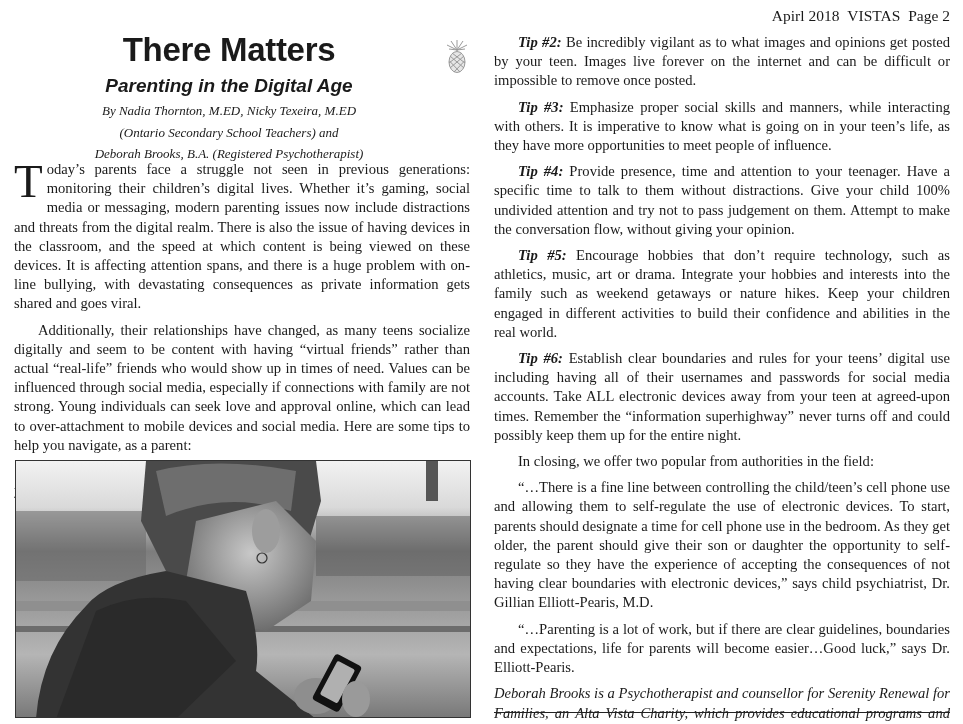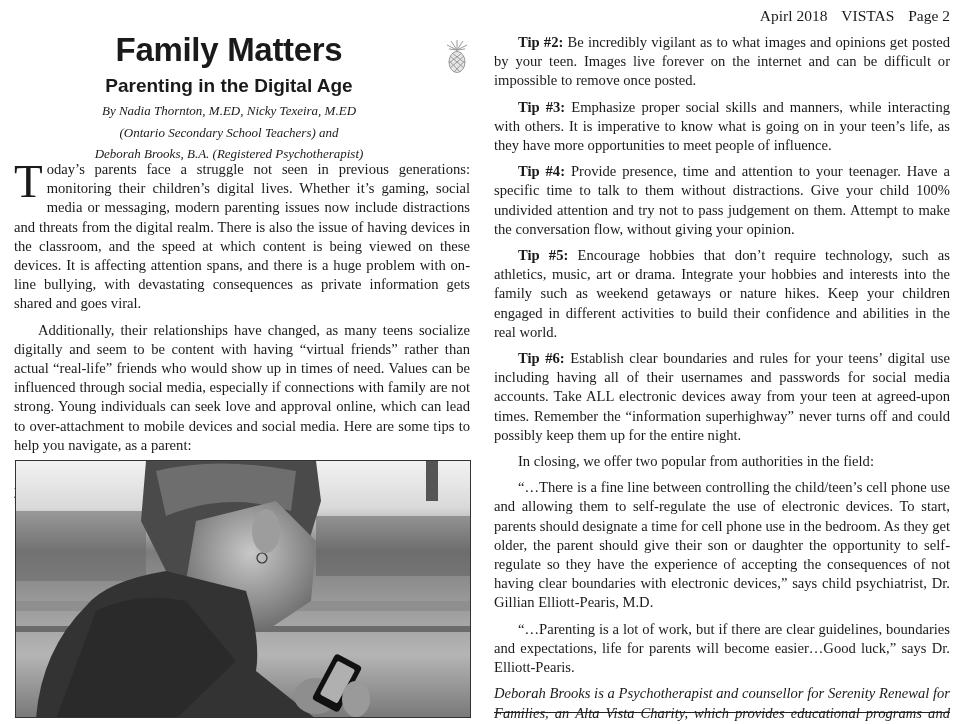--- a/index.html
+++ b/index.html
@@ -3,51 +3,51 @@
 <meta charset="utf-8">
 <style>
   html, body { margin: 0; padding: 0; background: #ffffff; }
   body { width: 963px; height: 724px; overflow: hidden; position: relative; color: #1a1a1a; }
   .serif { font-family: "Liberation Serif", "DejaVu Serif", serif; }
   .sans { font-family: "Liberation Sans", "DejaVu Sans", sans-serif; }
 
   .headline { position: absolute; left: 14px; top: 30px; width: 430px; text-align: center;
     font-size: 33px; font-weight: bold; letter-spacing: -0.3px; margin: 0; line-height: 40px; }
   .subhead { position: absolute; left: 14px; top: 74px; width: 430px; text-align: center;
-    font-size: 19px; font-weight: bold; margin: 0; line-height: 24px; }
+    font-size: 19px; font-weight: bold; margin: 0; line-height: 24px; font-style: italic; }
   .pineapple { position: absolute; left: 442px; top: 38px; width: 30px; height: 36px; }
 
   .byline { position: absolute; left: 14px; top: 100px; width: 430px; text-align: center;
     font-style: italic; font-size: 13px; line-height: 21.5px; }
   .byline div { white-space: nowrap; }
 
   .body-text { font-size: 14.6px; line-height: 19.2px; text-align: justify; margin: 0; }
   .para { margin: 0 0 7px 0; text-indent: 24px; }
   .para.no-indent { text-indent: 0; }
   .dropcap { float: left; font-size: 47px; line-height: 36px; margin: 3px 4px 0 0; padding: 0; }
-  .tip-label { font-weight: bold; }
+  .tip-label { font-weight: bold; font-style: italic; }
 
   #intro { position: absolute; left: 14px; top: 160px; width: 456px; }
 
   .photo { position: absolute; left: 15px; top: 460px; width: 456px; height: 258px;
     border: 1px solid #333; box-sizing: border-box; overflow: hidden; background: #8a8a8a; }
 
   #right-body { position: absolute; left: 494px; top: 33px; width: 456px; }
   .folio { position: absolute; right: 13px; top: 7px; font-size: 15.5px; white-space: nowrap; }
-  .folio span { margin-left: 10px; }
+  .folio span { margin-left: 4px; }
   .folio span:first-child { margin-left: 15px; }
 
   .bio { font-style: italic; text-indent: 0; }
   .bottom-rule { position: absolute; left: 494px; top: 712px; width: 456px; height: 0;
     border-top: 1.5px solid #222; }
 </style>
 </head>
 <body>
 
-<h1 class="headline sans">Family Matters</h1>
+<h1 class="headline sans">There Matters</h1>
 <h2 class="subhead sans">Parenting in the Digital Age</h2>
 
 <svg class="pineapple" viewBox="0 0 30 36">
   <g stroke="#9a9a9a" stroke-width="1" fill="none">
     <path d="M15 13 L15 2 M15 12 L9 3 M15 12 L21 3 M15 12 L5 7 M15 12 L25 7 M15 12 L7 11 M15 12 L23 11"></path>
     <ellipse cx="15" cy="24" rx="8" ry="10.5" fill="#e6e6e6"></ellipse>
     <path d="M8 18 L22 30 M7.5 23 L18 34 M10 15 L23 25 M22 18 L8 30 M22.5 23 L12 34 M20 15 L7 25"></path>
   </g>
 </svg>
 

